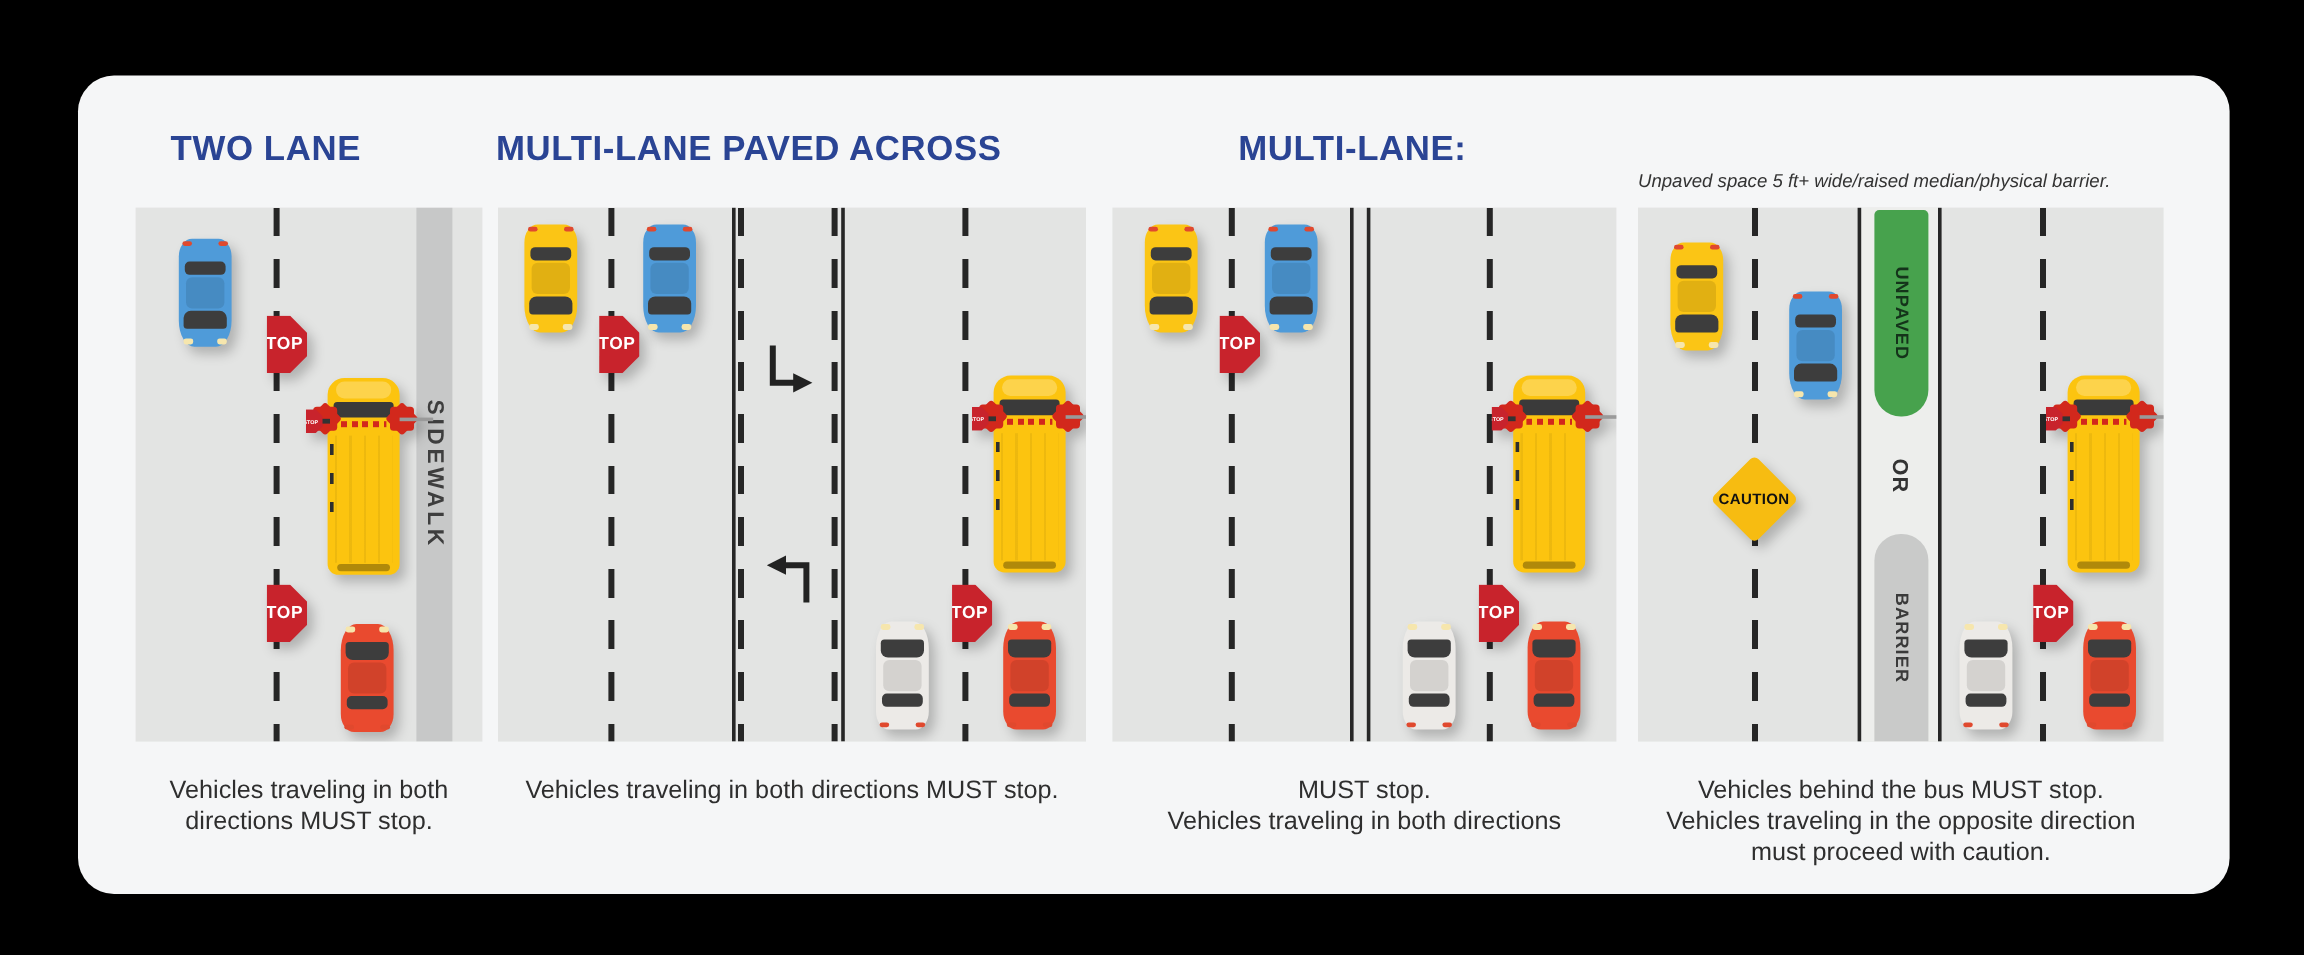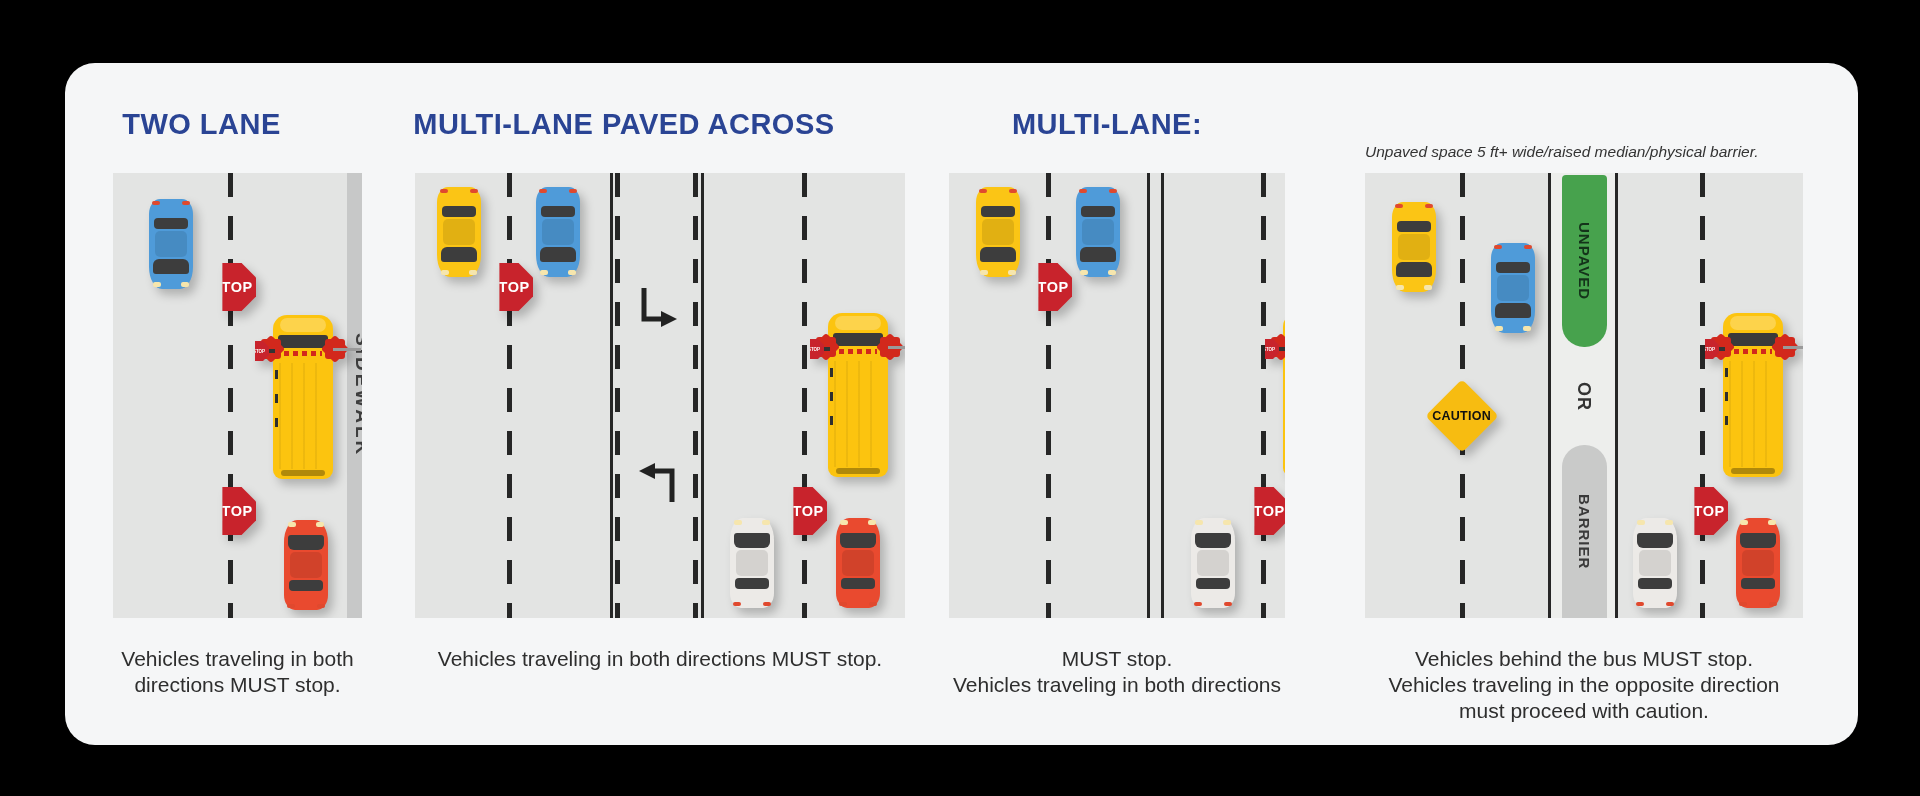--- a/index.html
+++ b/index.html
@@ -80,21 +80,21 @@
         transform:rotate(45deg);border-radius:5px;display:flex;align-items:center;justify-content:center;}
   .caution span{transform:rotate(-45deg);font-weight:bold;font-size:12.5px;color:#111;letter-spacing:.3px;}
   .arrow{position:absolute;}
 </style>
 </head>
 <body>
 
 <div class="stage">
  <div class="card">
 
-  <section class="panel" style="left:48px;width:249px;">
+  <section class="panel" style="left:48px;width:289px;">
     <h2 class="panel-title" style="transform:translateX(-36px);">TWO LANE</h2>
     <div class="road">
       <div class="strip" style="left:234px;width:30px;">
         <span class="vlabel">SIDEWALK</span>
       </div>
       <div class="vdash" style="left:115px;"></div>
       <div class="sh" style="left:36px;top:26px;">
         <div class="car blue down">
               <span class="hl l"></span>
               <span class="hl r"></span>
@@ -233,21 +233,21 @@
               <span class="tl l"></span>
               <span class="tl r"></span>
             </div>
       </div>
     </div>
     <p class="caption">
       <span>Vehicles traveling in both directions MUST stop.</span>
     </p>
   </section>
 
-  <section class="panel" style="left:884px;width:336px;text-decoration:underline;">
+  <section class="panel" style="left:862px;width:420px;text-decoration:underline;">
     <h2 class="panel-title" style="transform:translateX(-10px);">MULTI-LANE:</h2>
     <div class="road">
       <div class="vdash" style="left:97px;"></div>
       <div class="vsolid" style="left:198px;"></div>
       <div class="vsolid" style="left:212px;"></div>
       <div class="vdash" style="left:312px;"></div>
       <div class="sh" style="left:27px;top:14px;">
         <div class="car yellow down">
               <span class="hl l"></span>
               <span class="hl r"></span>

